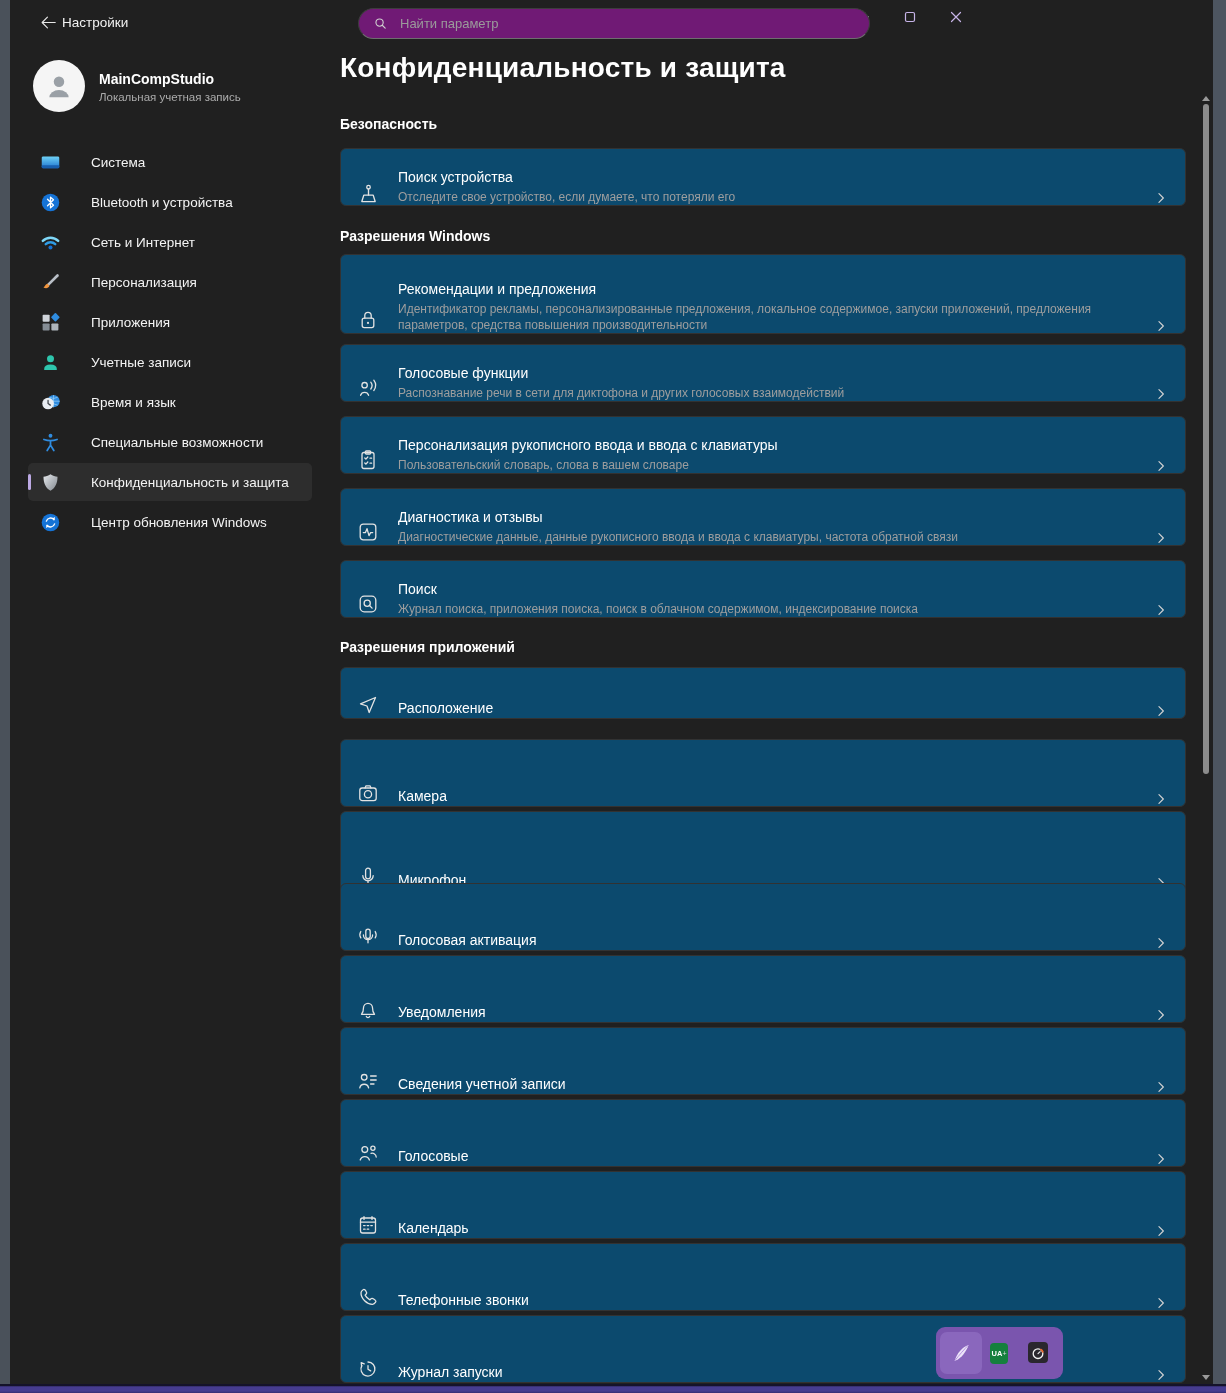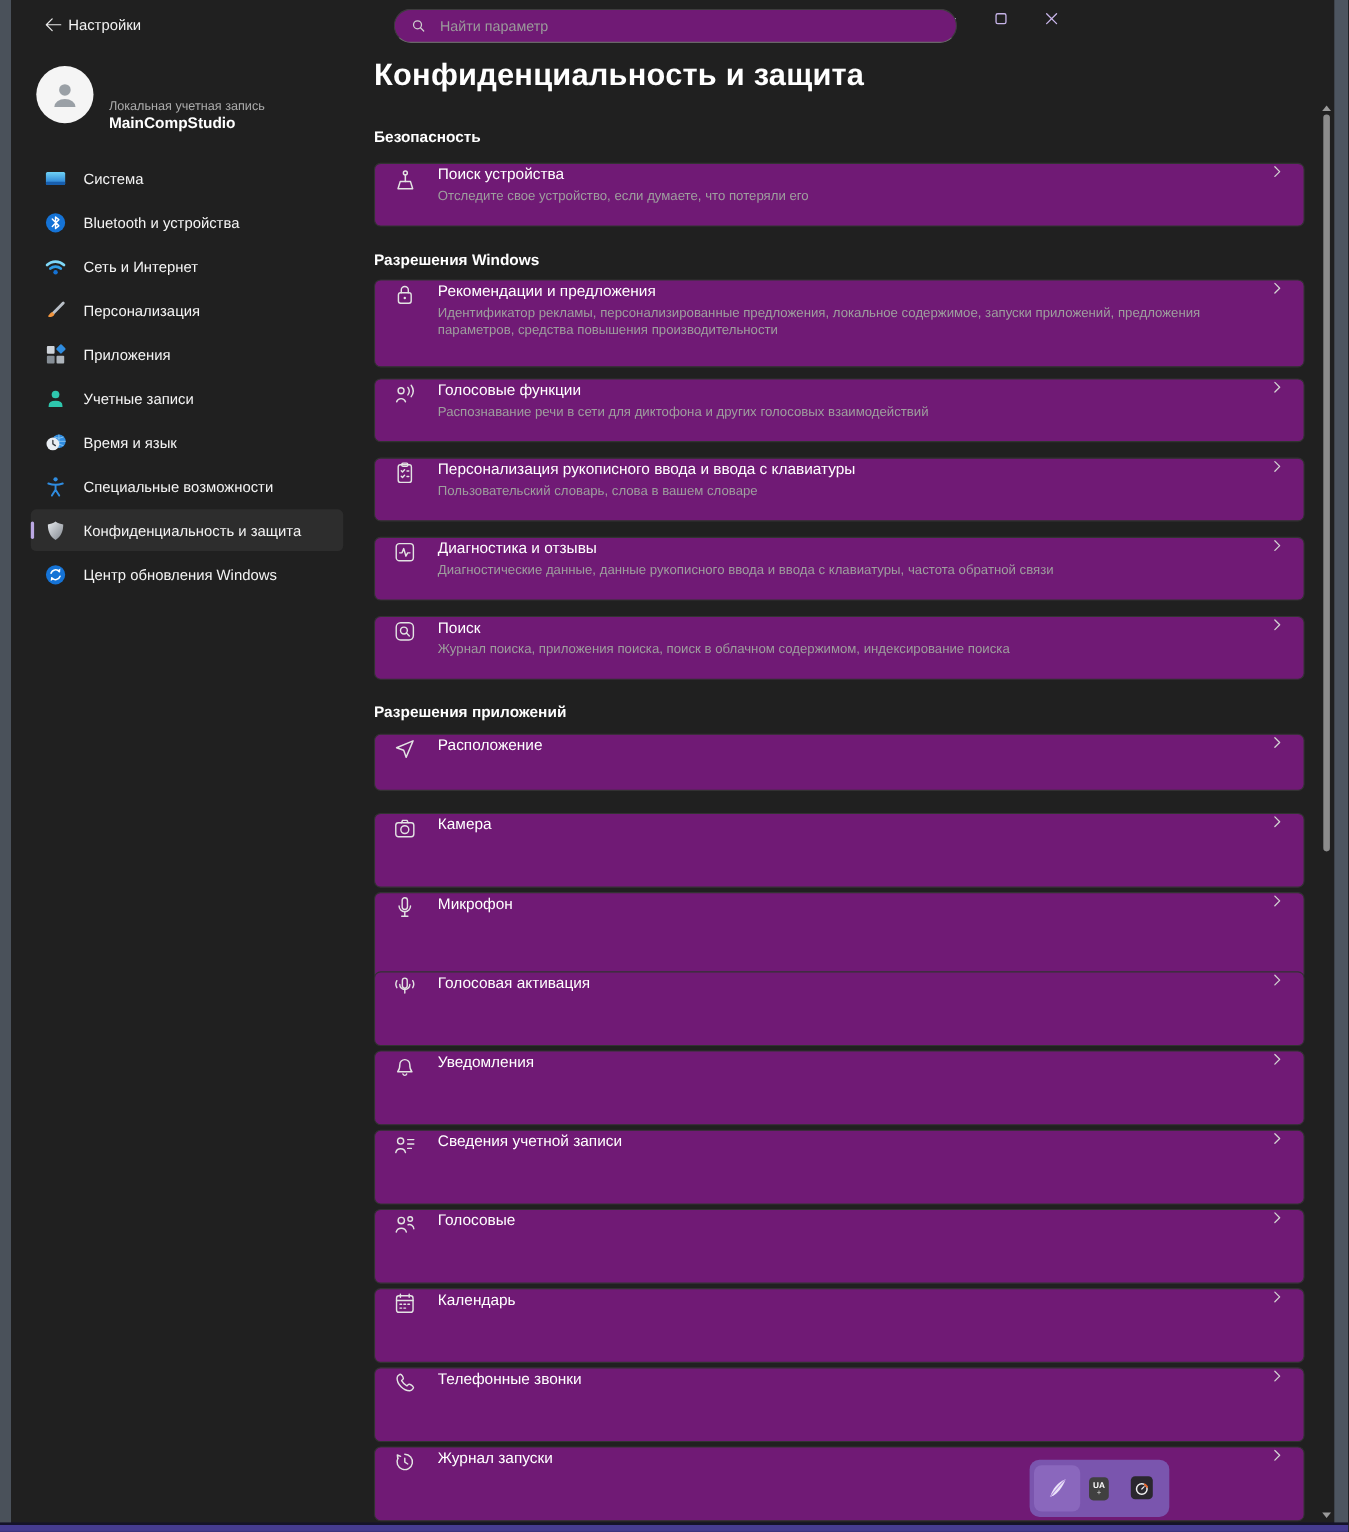--- a/index.html
+++ b/index.html
@@ -22,57 +22,57 @@
   .search-box{position:absolute;left:358px;top:8px;width:512px;height:31px;background:#701a75;
     border:1px solid #3d3d3d;border-bottom-color:#6e6e6e;border-radius:17px;box-sizing:border-box;
     display:flex;align-items:center;padding:0 12px 0 14px;}
   .search-box input{flex:1;margin-left:10px;background:transparent;border:none;outline:none;
     color:#e8e8e8;font-size:13px;font-family:"Liberation Sans",sans-serif;}
   .search-box input::placeholder{color:#9b9b9b;}
   
   .user-block{position:absolute;left:33px;top:60px;width:290px;height:54px;}
   .avatar{position:absolute;left:0;top:0;width:52px;height:52px;border-radius:50%;background:#f5f5f5;
     display:flex;align-items:center;justify-content:center;}
-  .user-name{position:absolute;left:66px;top:11px;font-size:14px;font-weight:700;margin-top:32px;}
+  .user-name{position:absolute;left:66px;top:11px;font-size:14px;font-weight:700;}
   .user-type{position:absolute;left:66px;top:31px;font-size:11.5px;color:#ababab;}
   .nav{position:absolute;left:28px;top:143px;width:284px;}
   .nav-item{position:relative;height:38px;margin-bottom:2px;border-radius:5px;display:flex;
-    align-items:center;padding-left:12px;box-sizing:border-box;gap:15px;}
+    align-items:center;padding-left:12px;box-sizing:border-box;gap:30px;}
   .nav-item.selected{background:#2d2d2d;}
   .sel-pill{position:absolute;left:0;top:11px;width:3px;height:16px;border-radius:2px;}
   .nav-ico{width:21px;height:21px;display:flex;align-items:center;justify-content:center;flex:0 0 21px;}
   .nav-label{font-size:13.5px;color:#f4f4f4;white-space:nowrap;}
   
   .main{position:absolute;left:340px;top:0;width:846px;height:1393px;}
   .page-title{position:absolute;left:0;top:52px;font-size:28px;font-weight:600;letter-spacing:.2px;}
   .sec-label{position:absolute;left:0;font-size:14px;font-weight:700;}
-  .card{position:absolute;left:0;width:846px;background:#701a75;border:1px solid #323232;
-    border-radius:6px;box-sizing:border-box;display:flex;align-items:flex-start;padding:0 12px 0 14px;gap:17px;}
+  .card{position:absolute;left:0;width:846px;background:#0c4a6e;border:1px solid #323232;
+    border-radius:6px;box-sizing:border-box;display:flex;align-items:flex-end;padding:0 12px 0 14px;gap:17px;}
   .c-ico{width:26px;height:26px;flex:0 0 26px;display:flex;align-items:center;justify-content:center;}
   .c-text{display:flex;flex-direction:column;justify-content:center;}
   .c-title{font-size:14px;color:#fff;line-height:19px;}
   .c-desc{font-size:12px;color:#9e9e9e;line-height:16px;margin-top:2px;max-width:722px;}
   .chev{margin-left:auto;display:flex;align-items:center;justify-content:center;width:24px;}
   
   .oicon path,.oicon rect,.oicon circle{stroke:#e3e3e3;stroke-width:1.3;fill:none;stroke-linecap:round;stroke-linejoin:round;}
   .oicon .f{fill:#e3e3e3;stroke:none;}
   
   .scrollbar{position:absolute;left:1199px;top:0;width:13px;height:1384px;z-index:2;}
   .sb-up{position:absolute;left:3px;top:96px;width:0;height:0;border-left:4px solid transparent;
     border-right:4px solid transparent;border-bottom:5px solid #9a9a9a;}
   .sb-thumb{position:absolute;left:4px;top:104px;width:6px;height:670px;background:#8c8c8c;border-radius:3px;}
   .sb-down{position:absolute;left:3px;top:1375px;width:0;height:0;border-left:4px solid transparent;
     border-right:4px solid transparent;border-top:5px solid #9a9a9a;}
   
   .widget{position:absolute;left:936px;top:1327px;width:127px;height:52px;background:#7a55ae;
     border-radius:9px;z-index:8;}
   .pen-tile{position:absolute;left:4px;top:5px;width:42px;height:42px;background:#8a67bd;border-radius:7px;
     display:flex;align-items:center;justify-content:center;}
-  .ua-tile{position:absolute;left:54px;top:16px;width:18px;height:21px;background:#404040;border-radius:4px;
-    display:flex;flex-direction:column;align-items:center;justify-content:center;color:#fff;}
+  .ua-tile{position:absolute;left:54px;top:16px;width:18px;height:21px;background:#15803d;border-radius:4px;
+    display:flex;align-items:center;justify-content:center;color:#fff;}
   .ua-txt{font-size:7.5px;font-weight:700;line-height:8px;}
   .ua-mark{font-size:7px;line-height:6px;color:#ddd;}
   .gauge-tile{position:absolute;left:92px;top:15px;width:20px;height:21px;background:#2a272e;border-radius:4px;
     display:flex;align-items:center;justify-content:center;}
 </style>
 </head>
 <body>
 
 <div id="stage">
 

